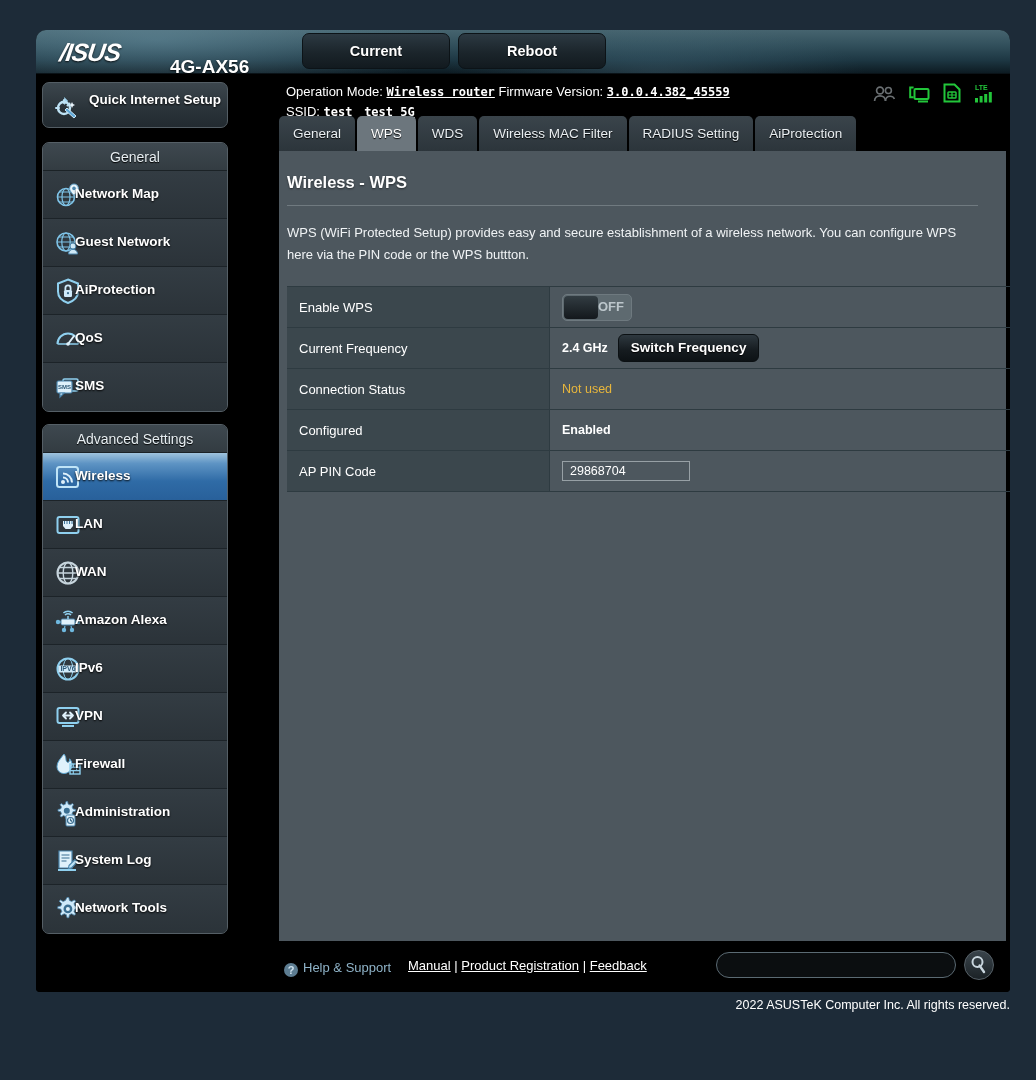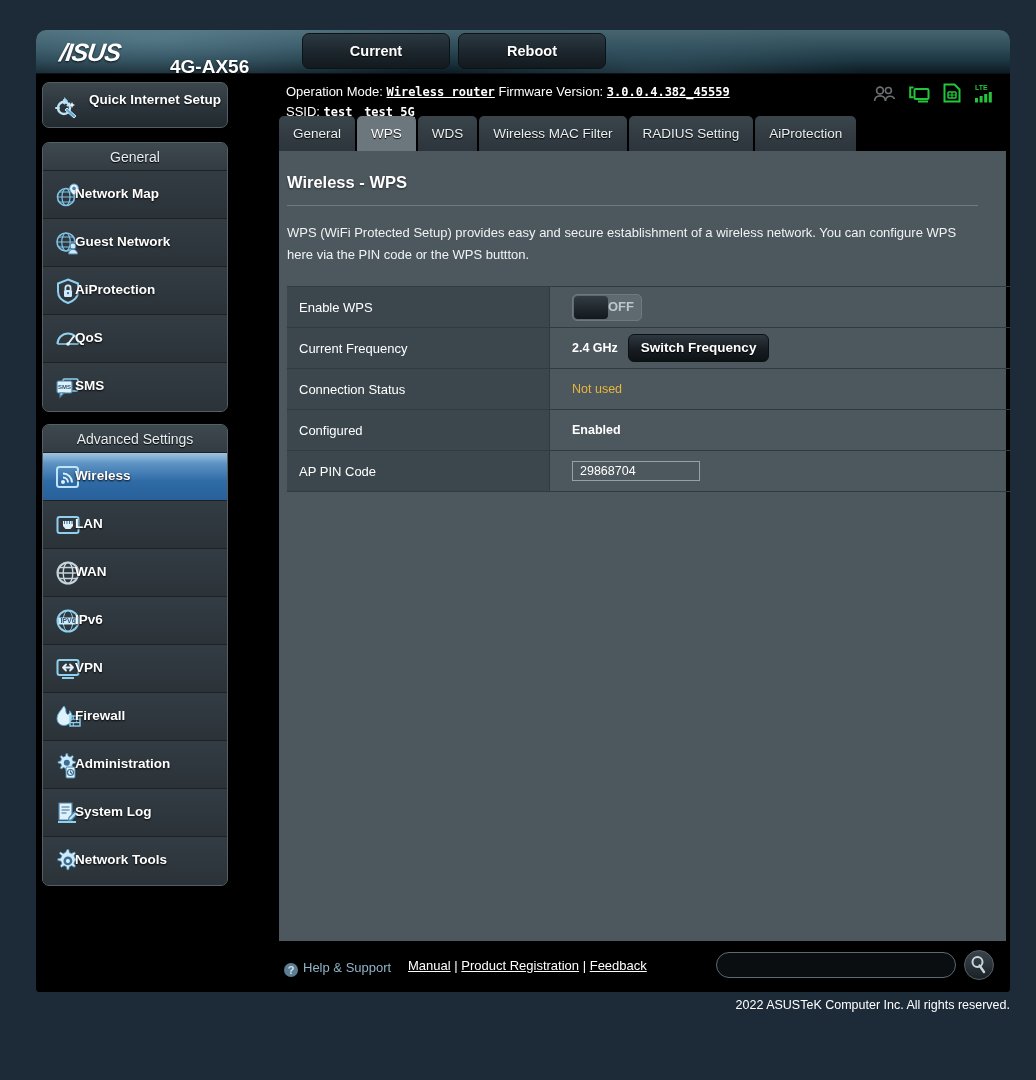--- a/index.html
+++ b/index.html
@@ -255,21 +255,21 @@
     font-size: 13px;
     color: #ffffff;
     background: #3b474d;
     border-right: 1px solid #2e3b41;
     align-self: stretch;
   }
   .row .cell-value {
     flex: 1;
     min-height: 40px;
     display: flex; align-items: center;
-    padding-left: 22px;
+    padding-left: 12px;
     font-size: 13px;
     color: #ffffff;
   }
 
   .toggle {
     position: relative;
     width: 70px; height: 27px;
     border-radius: 5px;
     background: #5e6a70;
     border: 1px solid #6e797f;
@@ -494,20 +494,34 @@
           <span class="ic">
             <svg width="28" height="28" viewBox="0 0 28 28">
               <circle cx="14" cy="14" r="10.5" fill="none" stroke="#c7d5dd" stroke-width="2"></circle>
               <ellipse cx="14" cy="14" rx="4.8" ry="10.5" fill="none" stroke="#c7d5dd" stroke-width="1.4"></ellipse>
               <path d="M3.5 14h21M5.3 8.5h17.4M5.3 19.5h17.4" stroke="#c7d5dd" stroke-width="1.4"></path>
             </svg>
           </span>
           <span class="tx">WAN</span>
         </div>
 
+        <div class="navitem">
+          <span class="ic">
+            <svg width="28" height="28" viewBox="0 0 28 28">
+              <rect x="7" y="12" width="14" height="6" rx="1.5" fill="#dff1fb" stroke="#4c86ad" stroke-width="1"></rect>
+              <path d="M14 12V9M11 8a4.2 4.2 0 0 1 6 0M9.4 6a6.6 6.6 0 0 1 9.2 0" fill="none" stroke="#8fd0ef" stroke-width="1.5"></path>
+              <circle cx="4" cy="15" r="2.2" fill="#6fb9e0"></circle>
+              <circle cx="24" cy="15" r="2.2" fill="#6fb9e0"></circle>
+              <circle cx="10" cy="23" r="2.2" fill="#6fb9e0"></circle>
+              <circle cx="18" cy="23" r="2.2" fill="#6fb9e0"></circle>
+              <path d="M6.2 15H7M21 15h0.8M11 19l-0.5 2M17 19l0.5 2" stroke="#6fb9e0" stroke-width="1.2"></path>
+            </svg>
+          </span>
+          <span class="tx">Amazon Alexa</span>
+        </div>
 
         <div class="navitem">
           <span class="ic">
             <svg width="28" height="28" viewBox="0 0 28 28">
               <circle cx="14" cy="14" r="10.5" fill="none" stroke="#8fd0ef" stroke-width="2"></circle>
               <ellipse cx="14" cy="14" rx="4.8" ry="10.5" fill="none" stroke="#8fd0ef" stroke-width="1"></ellipse>
               <path d="M3.5 14h21" stroke="#8fd0ef" stroke-width="1"></path>
               <rect x="4.5" y="10.5" width="19" height="7" rx="1" fill="#cfeafa"></rect>
               <text x="14" y="16.4" font-size="7" font-family="Liberation Sans, sans-serif" font-weight="bold" fill="#2d5876" text-anchor="middle">IPV6</text>
             </svg>

